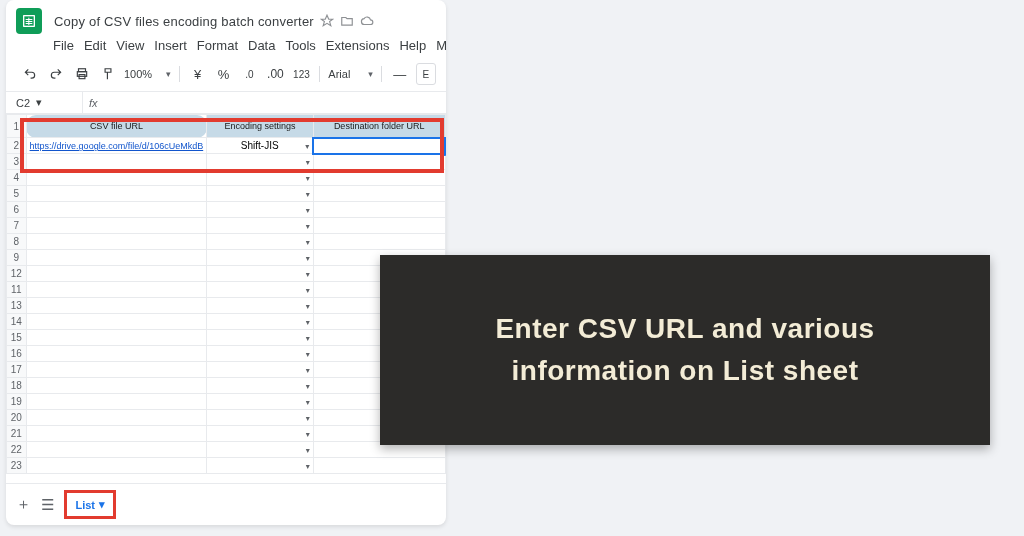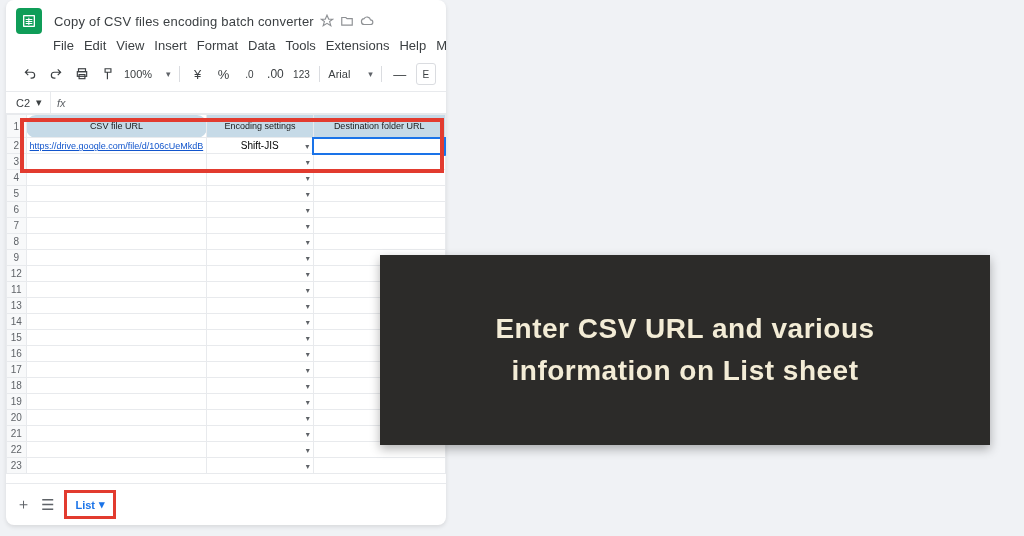--- a/index.html
+++ b/index.html
@@ -12,21 +12,21 @@
   .doc-title { font-size: 13px; color: #3c4043; letter-spacing: .2px; }
   .title-icon { color: #5f6368; opacity: .7; display: inline-flex; }
   .menu-bar { display: flex; gap: 4px; padding: 0 10px 4px 44px; }
   .menu-item { font-size: 13px; color: #3c4043; padding: 2px 3px; cursor: pointer; }
   .toolbar { display: flex; align-items: center; gap: 6px; padding: 4px 10px 6px 14px; border-bottom: 1px solid #e8eaed; }
   .toolbar .tbtn { display: inline-flex; align-items: center; justify-content: center; width: 22px; height: 22px; color: #3c4043; font-size: 13px; cursor: pointer; }
   .toolbar .divider { width: 1px; height: 16px; background: #dadce0; margin: 0 2px; }
   .toolbar .zoom { font-size: 11px; color: #3c4043; display: flex; align-items: center; gap: 14px; }
   .toolbar .font-sel { font-size: 11px; color: #3c4043; display:flex; align-items:center; gap:18px;text-align:right; }
   .toolbar .caret { font-size: 9px; color: #5f6368; }
-  .name-box-row { display: flex; align-items: center; border-bottom: 1px solid #e8eaed; height: 22px; }
+  .name-box-row { display: flex; align-items: center; border-bottom: 1px solid #e8eaed; height: 22px; gap: 32px; }
   .name-box { width: 44px; font-size: 11px; color: #3c4043; padding-left: 10px; display:flex; align-items:center; gap:6px;}
   .fx-label { font-size: 11px; color: #5f6368; font-style: italic; padding: 0 6px; border-left:1px solid #e8eaed; height:100%; display:flex; align-items:center;}
   .grid-wrap { flex: 1; overflow: hidden; position: relative; }
   .highlight-box { position: absolute; left: 14px; top: 4px; width: 424px; height: 55px; border: 4px solid #e23b2f; z-index: 10; pointer-events: none; }
   .grid { display: table; width: 100%; border-collapse: collapse; }
   .row { display: table-row; }
   .row-hdr, .cell { display: table-cell; border: 1px solid #e8eaed; height: 16px; font-size: 10px; vertical-align: middle; }
   .row-hdr { width: 20px; text-align: center; color: #5f6368; background: #f8f9fa; position: sticky; left: 0; }
   .cell { padding: 0 3px; }
   .col-a { width: 168px; border-radius: 10px; }

